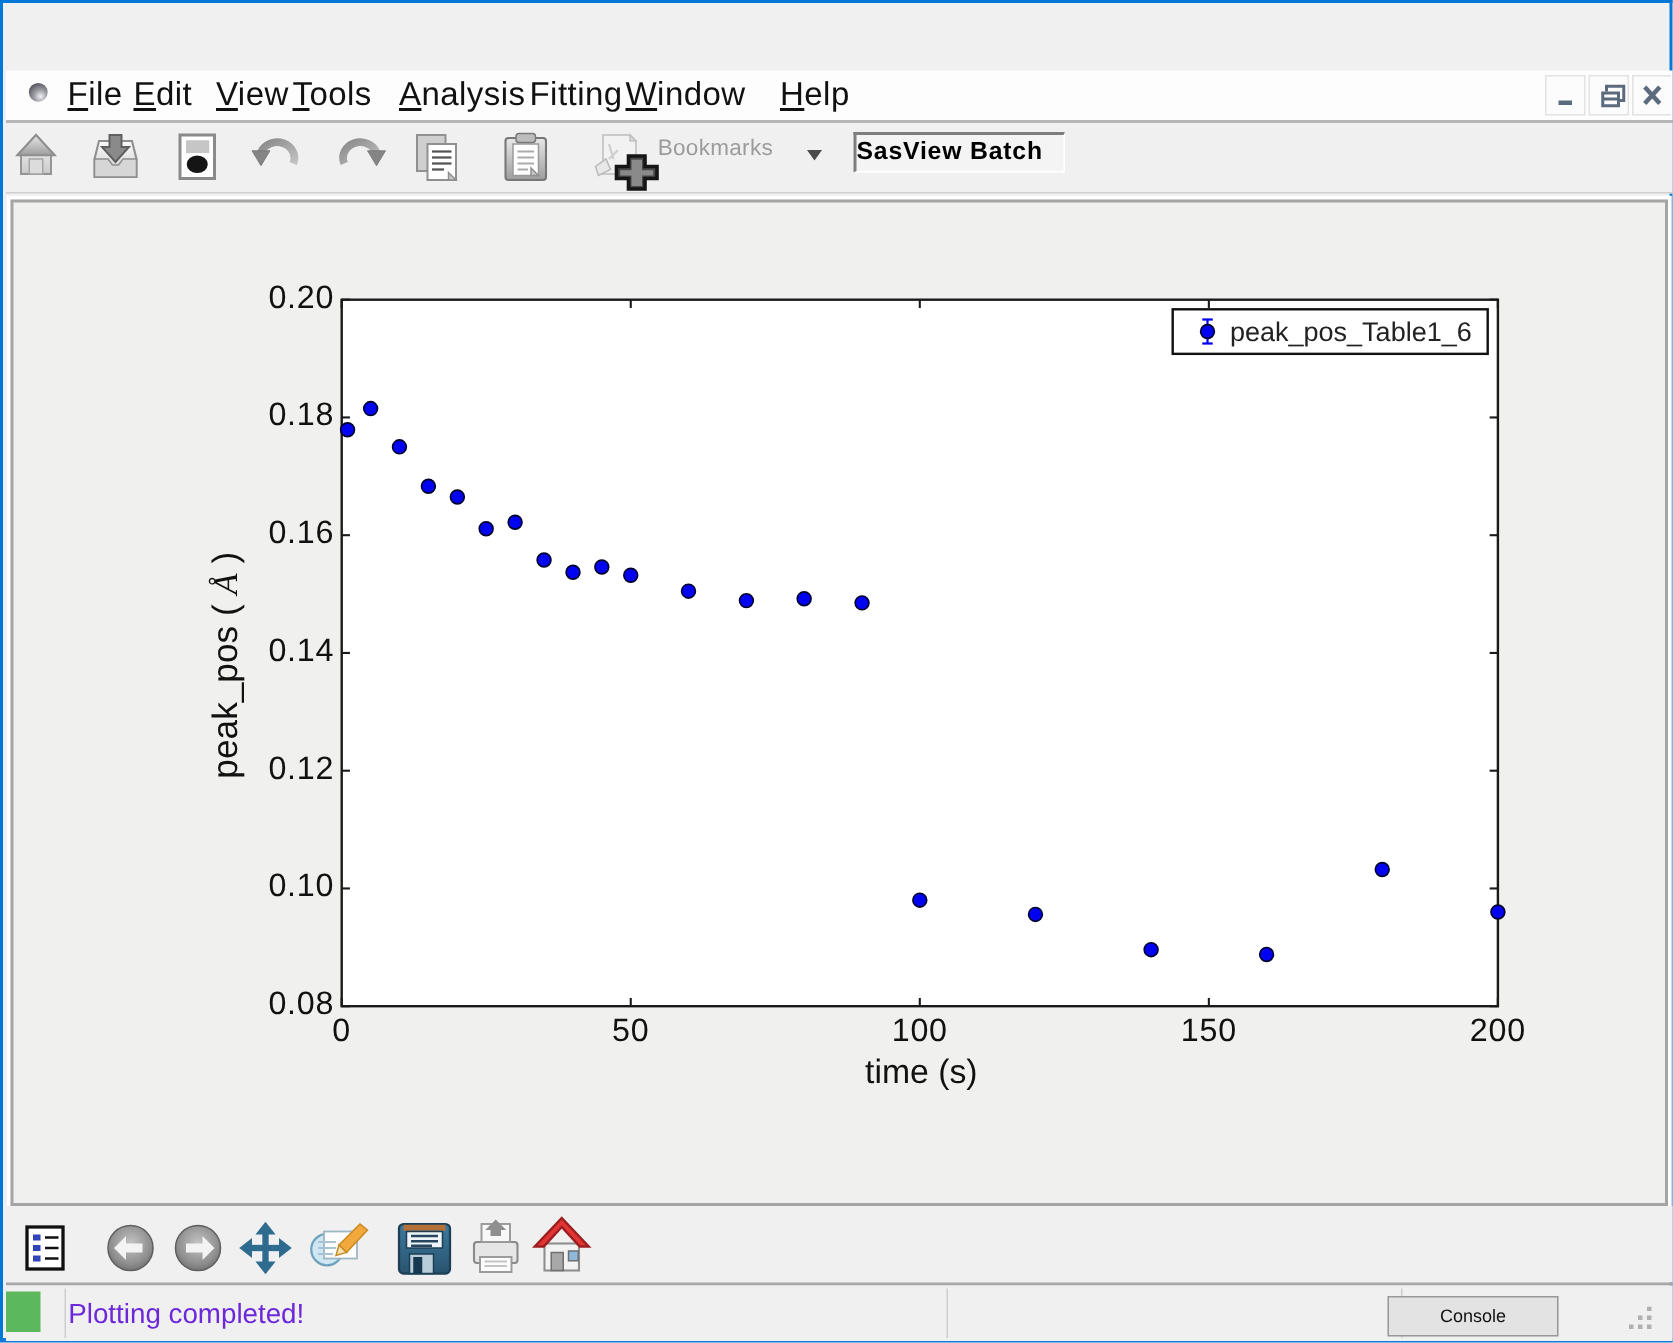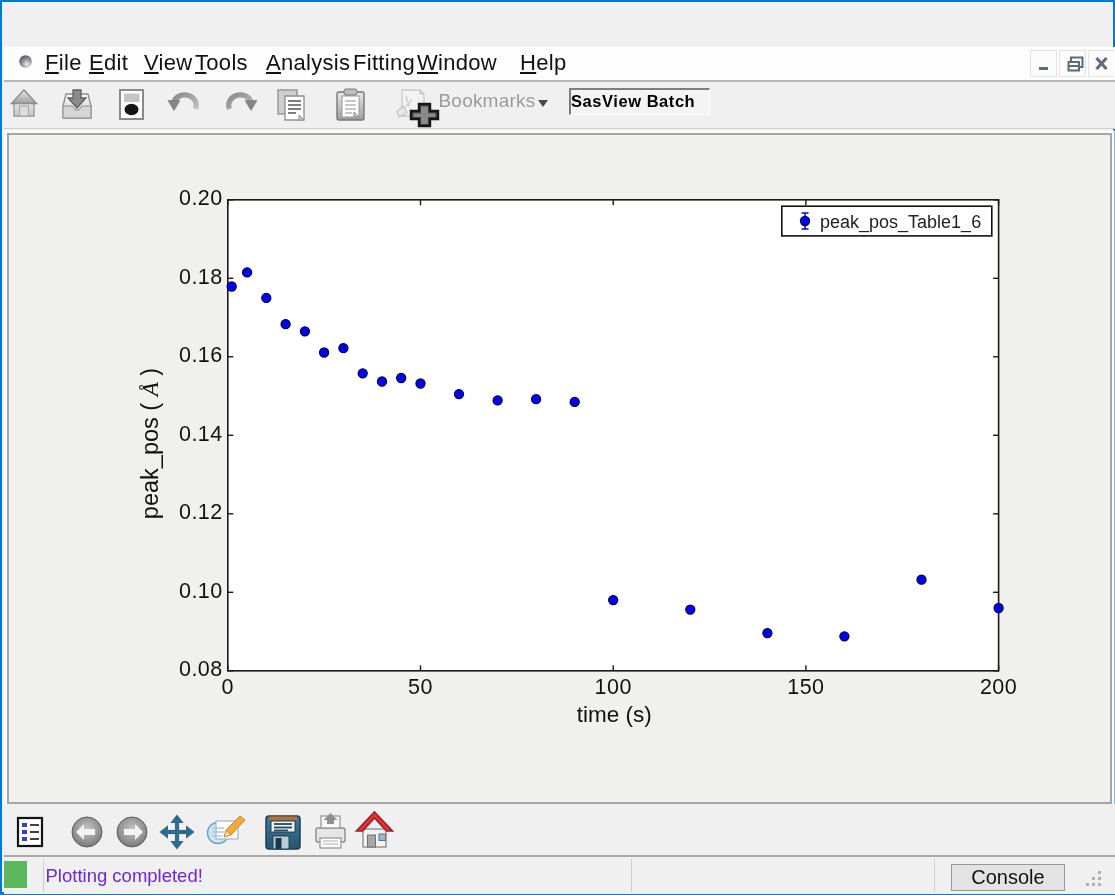--- a/index.html
+++ b/index.html
@@ -10,39 +10,39 @@
   .abs{position:absolute;}
   
   #titlebar{position:absolute;left:2px;top:2px;width:1111px;height:43px;background:#fff;}
   #titletext{position:absolute;left:36px;top:10.5px;font-size:18px;color:#000;white-space:pre;}
   
   #menubar{position:absolute;left:2px;top:45px;width:1111px;height:33px;background:#fdfdfd;}
   .menu{position:absolute;top:3px;font-size:22px;color:#111;letter-spacing:0.3px;}
   #menudiv{position:absolute;left:2px;top:78px;width:1111px;height:2px;background:#b7b7b7;}
   
   #toolbar{position:absolute;left:2px;top:80px;width:1111px;height:46px;background:#f0f0f0;border-bottom:1px solid #cfcfcf;}
-  #bookmarkstxt{position:absolute;left:436.5px;top:88px;font-size:19px;color:#9b9b9b;letter-spacing:0.2px;}
+  #bookmarkstxt{position:absolute;left:436.5px;top:88px;font-size:15px;color:#9b9b9b;letter-spacing:0.2px;}
   #bmarrow{position:absolute;left:536px;top:98px;width:0;height:0;border-left:5px solid transparent;border-right:5px solid transparent;border-top:7px solid #4a4a4a;}
   #combined{position:absolute;left:567px;top:86px;width:141px;height:27px;box-sizing:border-box;
      background:#f4f4f4;border-top:2px solid #7e7e7e;border-left:2px solid #7e7e7e;
      border-right:1px solid #fff;border-bottom:1px solid #fff;
      font-weight:bold;font-size:16.5px;color:#000;line-height:23px;padding-left:0px;letter-spacing:0.55px;white-space:nowrap;}
   
   #panel{position:absolute;left:5px;top:131px;width:1105px;height:671px;box-sizing:border-box;
      border:2px solid #a5a5a5;background:#f0f0ee;box-shadow:0 0 0 2.5px #ffffff;}
   
   #mpltb{position:absolute;left:2px;top:802px;width:1111px;height:51px;background:#f0f0f0;}
   
   #statusdiv{position:absolute;left:2px;top:853px;width:1111px;height:2px;background:#a8a8a8;}
   #statusbar{position:absolute;left:2px;top:855px;width:1111px;height:37px;background:#f0f0f0;}
   #greensq{position:absolute;left:0px;top:4px;width:23px;height:27px;background:#5cb85c;}
   #stattext{position:absolute;left:41.5px;top:7.5px;font-size:18.5px;color:#6d28d9;}
   .statsep{position:absolute;top:2px;width:1px;height:33px;background:#cdcdcd;}
-  #consolebtn{position:absolute;left:947px;top:7px;width:114px;height:27px;box-sizing:border-box;
-     background:#e3e3e3;border:1px solid #989898;font-size:20px;color:#111;text-align:center;line-height:24px;}
+  #consolebtn{position:absolute;left:921px;top:7px;width:114px;height:27px;box-sizing:border-box;
+     background:#e3e3e3;border:1px solid #989898;font-size:12px;color:#111;text-align:center;line-height:24px;}
 </style>
 </head>
 <body>
 <div id="win">
   <div id="menubar">
     <svg class="abs" style="left:14px;top:7px" width="15" height="15" viewBox="0 0 18 18">
       <defs>
           <radialGradient id="ball2" cx="0.62" cy="0.72" r="0.85">
         <stop offset="0" stop-color="#f2f2f5"></stop>
             <stop offset="0.4" stop-color="#9d9da6"></stop>

